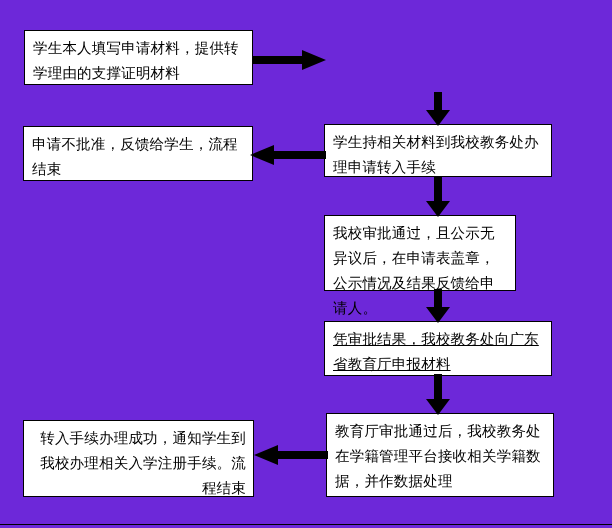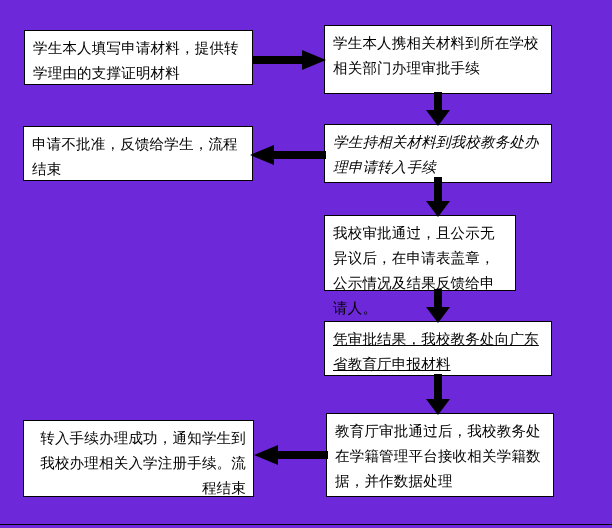--- a/index.html
+++ b/index.html
@@ -29,21 +29,21 @@
     padding: 5px 7px 4px 8px;
     letter-spacing: 0.2px;
     white-space: pre-wrap;
     word-break: break-all;
     text-align: left;
   }
   
   .n1 { left: 24px;  top: 30px;  width: 229px; height: 55px; }
   .n2 { left: 324px; top: 25px;  width: 228px; height: 69px; }
   .n3 { left: 23px;  top: 126px; width: 230px; height: 55px; }
-  .n4 { left: 324px; top: 124px; width: 228px; height: 59px; font-style: italic; }
+  .n4 { left: 324px; top: 124px; width: 228px; height: 53px; }
   .n5 { left: 324px; top: 215px; width: 192px; height: 76px; }
   .n6 { left: 324px; top: 321px; width: 228px; height: 55px; text-decoration: underline; }
   .n7 { left: 326px; top: 413px; width: 228px; height: 84px; }
   .n8 { left: 23px;  top: 420px; width: 231px; height: 77px; text-align: right; }
 
   
   .arrow {
     position: absolute;
   }
   .arrow svg { display: block; }
@@ -65,21 +65,20 @@
     border-top: 1.8px solid #000000;
   }
 </style>
 </head>
 <body>
 
 <div id="canvas">
 
   <div class="node n1">学生本人填写申请材料，提供转学理由的支撑证明材料</div>
 
-  <div class="node n2">学生本人携相关材料到所在学校相关部门办理审批手续</div>
 
   <div class="node n3">申请不批准，反馈给学生，流程结束</div>
 
   <div class="node n4">学生持相关材料到我校教务处办理申请转入手续</div>
 
   <div class="node n5">我校审批通过，且公示无异议后，在申请表盖章，公示情况及结果反馈给申请人。</div>
 
   <div class="node n6">凭审批结果，我校教务处向广东省教育厅申报材料</div>
 
   <div class="node n7">教育厅审批通过后，我校教务处在学籍管理平台接收相关学籍数据，并作数据处理</div>

